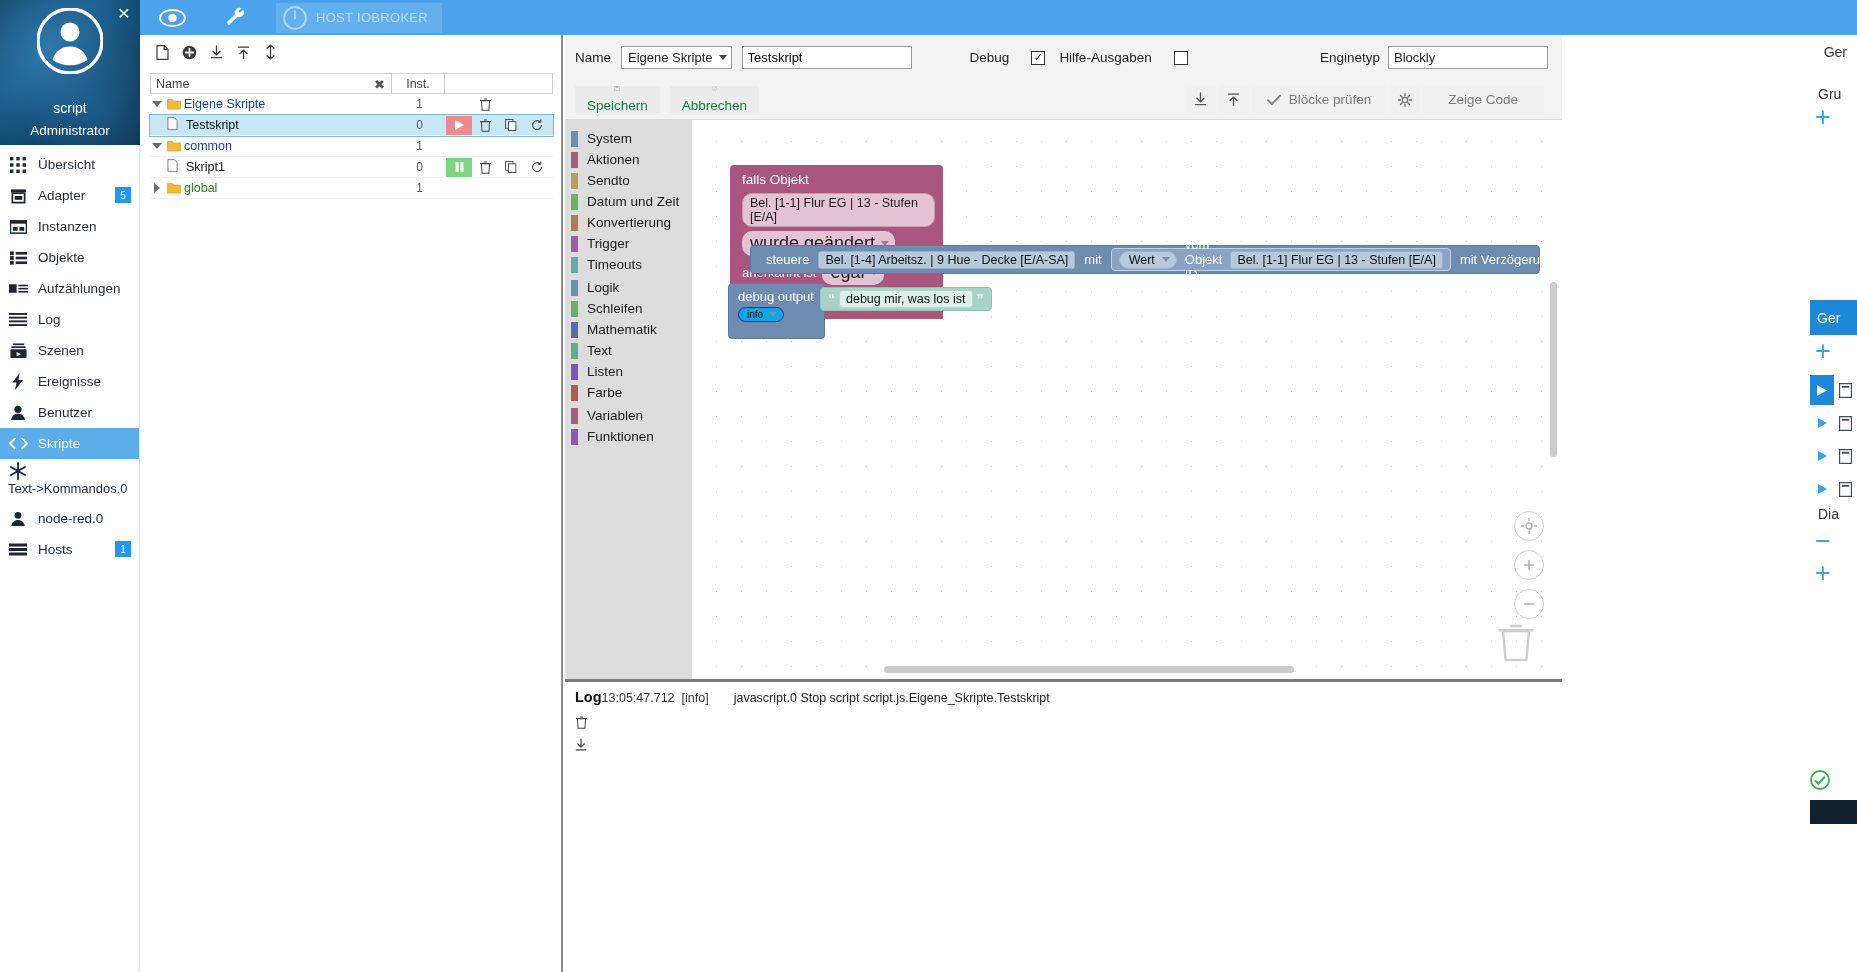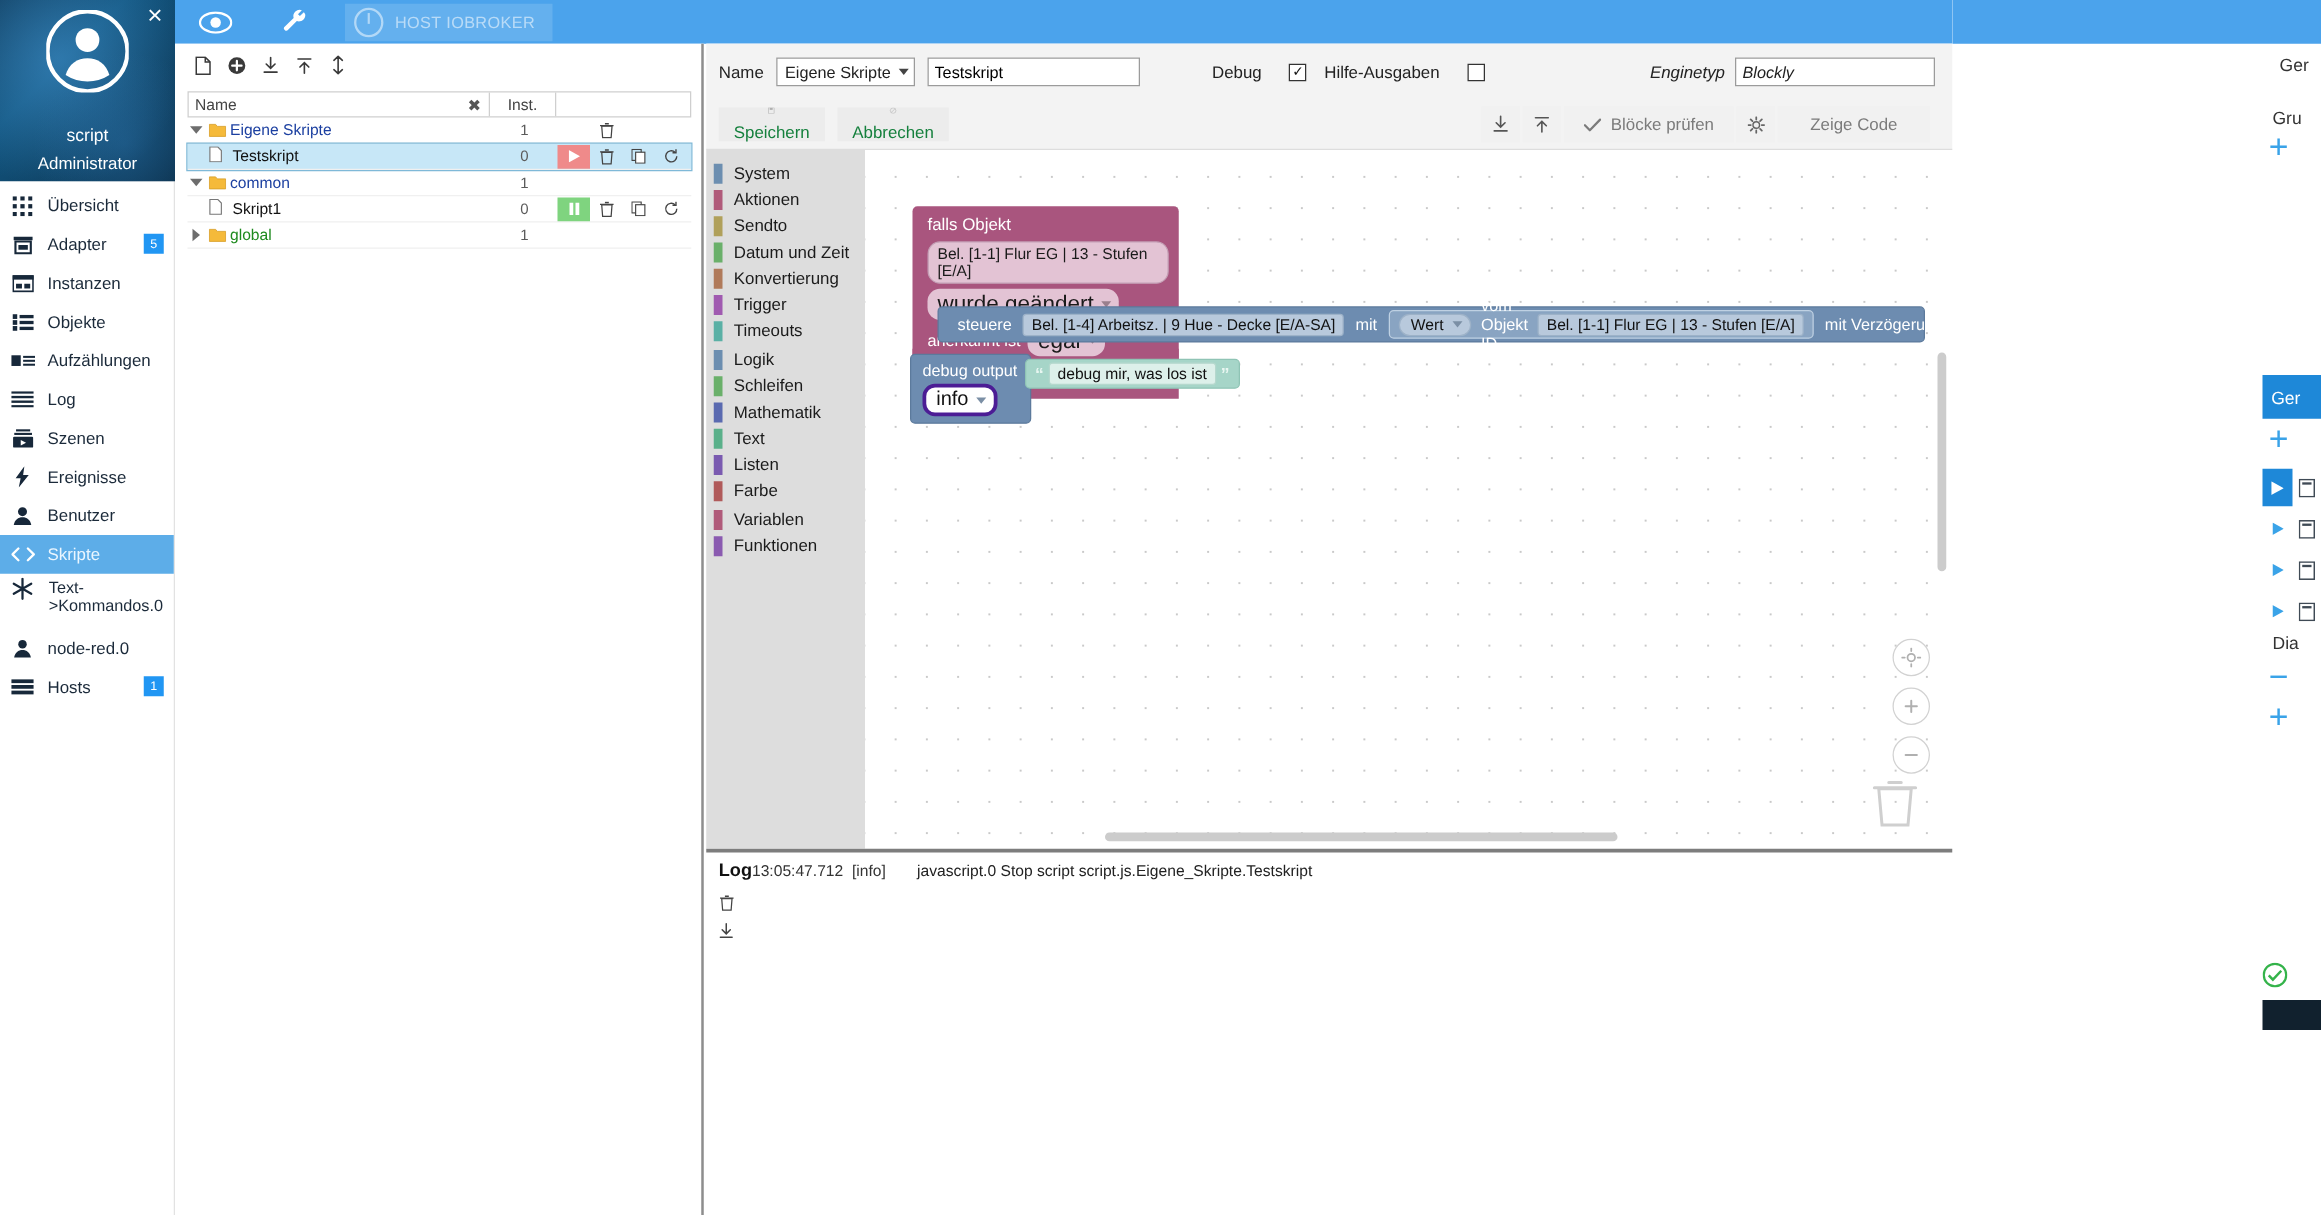--- a/index.html
+++ b/index.html
@@ -85,21 +85,21 @@
   .nav-item .lbl { font-size: 13.5px; white-space: nowrap; }
   .nav-item.selected { background: #5dade8; color: #fff; }
   .nav-item.selected .ico { color: #fff; }
   .nav-item.selected .lbl { color: #eaf6ff; }
   .nav-badge {
     position: absolute; right: 8px; top: 7px;
     min-width: 16px; height: 16px; padding: 0 4px;
     background: #2196f3; color: #fff; font-size: 10px;
     display: flex; align-items: center; justify-content: center;
   }
-  .nav-item.tall { height: 44px; align-items: flex-start; padding-top: 3px; flex-direction: row; gap: 11px;}
+  .nav-item.tall { height: 44px; align-items: flex-start; padding-top: 3px; flex-direction: column; gap: 1px;}
   .nav-item.tall .row1 { display: flex; align-items: center; gap: 10px; }
   .nav-item.tall .sub { font-size: 13px; padding-left: 0px; }
 
   
   .tree-panel {
     position: absolute; left: 140px; top: 35px; width: 423px; bottom: 0;
     background: #fff; border-right: 2px solid #8d8d8d;
   }
   .tree-toolbar { display: flex; align-items: center; height: 34px; padding-left: 10px; gap: 2px; }
   .tbtn {
@@ -156,21 +156,21 @@
   .sel-box .caret { width:0;height:0;border-left:4px solid transparent;border-right:4px solid transparent;border-top:5px solid #444; }
   .name-input {
     width: 170px; height: 23px; border: 1px solid #9b9b9b; background: #fff;
     font-size: 13px; padding: 0 5px; font-family: "Liberation Sans", sans-serif;
   }
   .chk-wrap { display: flex; align-items: center; gap: 22px; font-size: 13.5px; cursor: pointer; }
   .chk {
     width: 14px; height: 14px; border: 1px solid #333; background: #fff;
     display: flex; align-items: center; justify-content: center; font-size: 11px; color: #111;
   }
-  .engine-wrap { margin-left: auto; display: flex; align-items: center; gap: 8px; padding-right: 14px; font-style: italic; }
+  .engine-wrap { margin-left: auto; display: flex; align-items: center; gap: 8px; padding-right: 14px; }
   .engine-sel {
     width: 160px; height: 23px; border: 1px solid #9b9b9b; background: #fff;
     display: flex; align-items: center; justify-content: space-between; padding: 0 5px;
     font-size: 13px; cursor: pointer;
   }
 
   .ed-toolbar {
     height: 40px; display: flex; align-items: center; padding-left: 10px; gap: 0px;
     background: #f3f3f3; border-bottom: 1px solid #ddd;
   }
@@ -254,23 +254,23 @@
     display: flex; align-items: center; gap: 8px; padding: 0 7px;
     border: 1px solid #bfd1e3;
   }
   .blk-debug {
     left: 36px; top: 163px; width: 97px; height: 56px;
     background: #6d8cb0; border-radius: 4px; color: #fff;
     border: 1px solid #5c7a9c;
   }
   .dbg-line1 { padding: 5px 0 0 9px; font-size: 13px; }
   .dbg-drop {
-    margin: 3px 0 0 9px; background: #ffffff; color: #111; border-radius: 10px;
-    padding: 1px 6px 1px 8px; display: inline-flex; align-items: center; gap: 6px; font-size: 16px;
-    border: 3px solid #4c1d95;
+    margin: 3px 0 0 9px; background: #0ea5e9; color: #111; border-radius: 10px;
+    padding: 1px 6px 1px 8px; display: inline-flex; align-items: center; gap: 6px; font-size: 10px;
+    border: 1px solid #4c1d95;
   }
   .dbg-drop .dc { width:0;height:0;border-left:4px solid transparent;border-right:4px solid transparent;border-top:5px solid #7b8fa5; }
   .blk-text {
     left: 128px; top: 167px; height: 24px;
     background: #a6d5c8; border-radius: 4px; color: #153b33;
     display: flex; align-items: center; gap: 4px; padding: 0 7px;
     border: 1px solid #8fc4b5;
   }
   .quote { color: #e8f6f1; font-size: 14px; font-weight: bold; }
   .txt-field {

